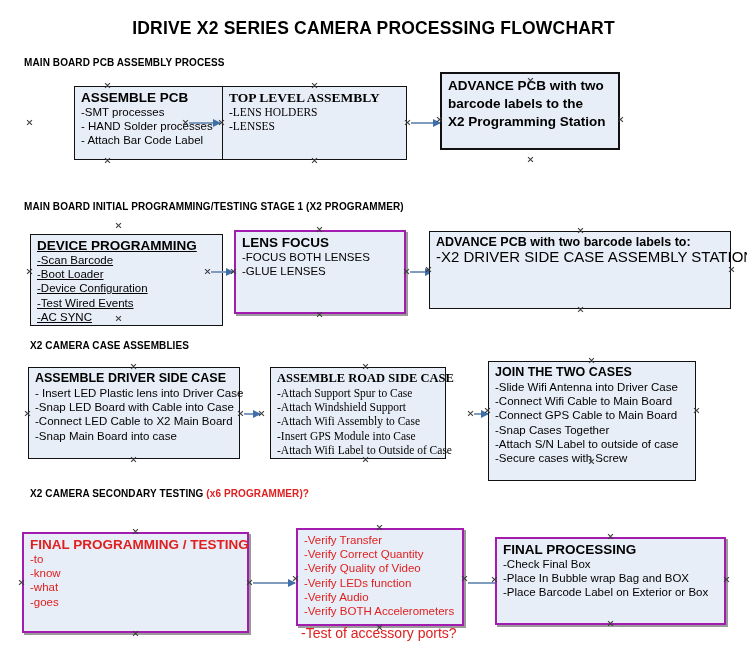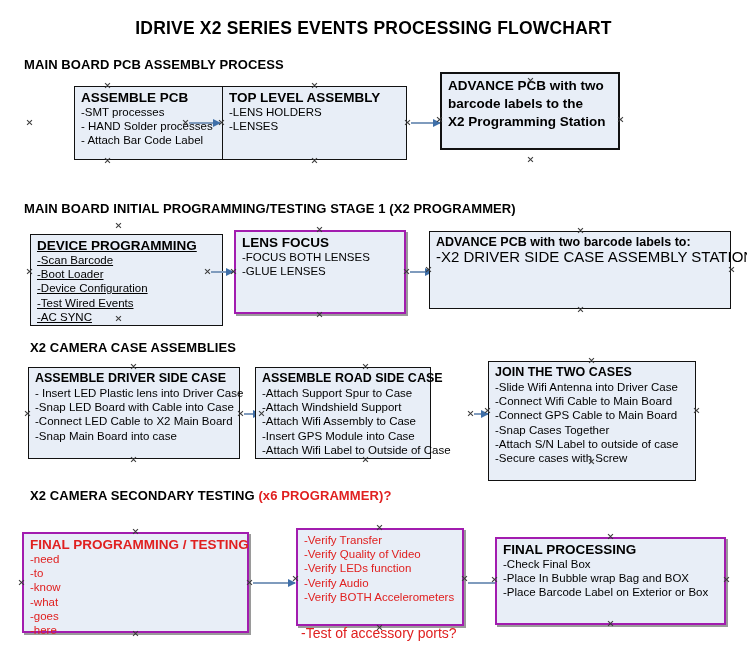--- a/index.html
+++ b/index.html
@@ -10,21 +10,21 @@
     -webkit-font-smoothing:antialiased;
   }
   .canvas{position:absolute;left:0;top:0;width:747px;height:662px;}
 
   
   .doc-title{
     position:absolute;left:0;top:18px;width:747px;text-align:center;
     font-size:17.5px;font-weight:bold;letter-spacing:.2px;white-space:nowrap;
   }
   .section-head{
-    position:absolute;font-weight:bold;font-size:13px;white-space:nowrap;
+    position:absolute;font-weight:bold;font-size:10px;white-space:nowrap;
     letter-spacing:.1px;
   }
   .section-head .accent{color:#e02020;}
 
   
   .box{
     position:absolute;
     background:#e8eef7;
     border:1px solid #111;
     box-sizing:border-box;
@@ -72,38 +72,38 @@
     background:#3a3a3a;
   }
   .handle:before{transform:rotate(45deg);}
   .handle:after{transform:rotate(-45deg);}
 </style>
 </head>
 <body>
 
 <div class="canvas">
 
-  <div class="doc-title">IDRIVE X2  SERIES EVENTS PROCESSING FLOWCHART</div>
+  <div class="doc-title">IDRIVE X2  SERIES CAMERA PROCESSING FLOWCHART</div>
 
   <div class="section-head" style="left:24px;top:57px;">MAIN BOARD PCB ASSEMBLY PROCESS</div>
 
   <div class="box" style="left:30px;top:86px;width:155px;height:74px;margin-left:44px;">
     <div class="box-title">ASSEMBLE PCB</div>
     <div class="box-line">-SMT processes</div>
     <div class="box-line">- HAND Solder processes</div>
     <div class="box-line">- Attach Bar Code Label</div>
   </div>
   <div class="handle" style="left:104px;top:82px;"></div>
   <div class="handle" style="left:104px;top:157px;"></div>
   <div class="handle" style="left:26px;top:119px;"></div>
   <div class="handle" style="left:182px;top:119px;"></div>
 
   <div class="arrow" style="left:189px;top:122px;width:31px;"></div>
 
-  <div class="box" style="left:222px;top:86px;width:185px;height:74px;">
+  <div class="box" style="left:222px;top:86px;width:185px;height:74px;font-family:Liberation Serif, serif;">
     <div class="box-title">TOP LEVEL ASSEMBLY</div>
     <div class="box-line">-LENS HOLDERS</div>
     <div class="box-line">-LENSES</div>
   </div>
   <div class="handle" style="left:311px;top:82px;"></div>
   <div class="handle" style="left:311px;top:157px;"></div>
   <div class="handle" style="left:218px;top:119px;"></div>
   <div class="handle" style="left:404px;top:119px;"></div>
 
   <div class="arrow" style="left:411px;top:122px;width:29px;"></div>
@@ -165,21 +165,21 @@
     <div class="box-line">-Connect LED Cable to X2 Main Board</div>
     <div class="box-line">-Snap Main Board into case</div>
   </div>
   <div class="handle" style="left:130px;top:363px;"></div>
   <div class="handle" style="left:130px;top:456px;"></div>
   <div class="handle" style="left:24px;top:410px;"></div>
   <div class="handle" style="left:237px;top:410px;"></div>
 
   <div class="arrow" style="left:244px;top:413px;width:16px;"></div>
 
-  <div class="box" style="left:255px;top:367px;width:176px;height:92px;">
+  <div class="box" style="left:270px;top:367px;width:176px;height:92px;font-family:Liberation Serif, serif;">
     <div class="box-title small">ASSEMBLE ROAD SIDE CASE</div>
     <div class="box-line">-Attach Support Spur to Case</div>
     <div class="box-line">-Attach Windshield Support</div>
     <div class="box-line">-Attach Wifi Assembly to Case</div>
     <div class="box-line">-Insert GPS Module into Case</div>
     <div class="box-line">-Attach Wifi Label to Outside of Case</div>
   </div>
   <div class="handle" style="left:362px;top:363px;"></div>
   <div class="handle" style="left:362px;top:456px;"></div>
   <div class="handle" style="left:258px;top:410px;"></div>
@@ -200,36 +200,35 @@
   <div class="handle" style="left:588px;top:458px;"></div>
   <div class="handle" style="left:484px;top:407px;"></div>
   <div class="handle" style="left:693px;top:407px;"></div>
 
   <div class="section-head" style="left:30px;top:488px;">
     <span>X2 CAMERA SECONDARY TESTING </span><span class="accent">(x6 PROGRAMMER)?</span>
   </div>
 
   <div class="box shadow" style="left:22px;top:532px;width:227px;height:101px;">
     <div class="box-title red">FINAL PROGRAMMING / TESTING</div>
-    <div class="box-line red">-need</div>
     <div class="box-line red">-to</div>
     <div class="box-line red">-know</div>
     <div class="box-line red">-what</div>
     <div class="box-line red">-goes</div>
-    <div class="box-line red">-here</div>
   </div>
   <div class="handle" style="left:132px;top:528px;"></div>
   <div class="handle" style="left:132px;top:630px;"></div>
   <div class="handle" style="left:18px;top:579px;"></div>
   <div class="handle" style="left:246px;top:579px;"></div>
 
   <div class="arrow" style="left:253px;top:582px;width:42px;"></div>
 
   <div class="box shadow" style="left:296px;top:528px;width:168px;height:98px;">
     <div class="box-line red">-Verify Transfer</div>
+    <div class="box-line red">-Verify Correct Quantity</div>
     <div class="box-line red">-Verify Quality of Video</div>
     <div class="box-line red">-Verify LEDs function</div>
     <div class="box-line red">-Verify Audio</div>
     <div class="box-line red">-Verify BOTH Accelerometers</div>
   </div>
   <div class="overflow-line" style="left:301px;top:626px;">-Test of accessory ports?</div>
   <div class="handle" style="left:376px;top:524px;"></div>
   <div class="handle" style="left:376px;top:624px;"></div>
   <div class="handle" style="left:292px;top:575px;"></div>
   <div class="handle" style="left:461px;top:575px;"></div>

